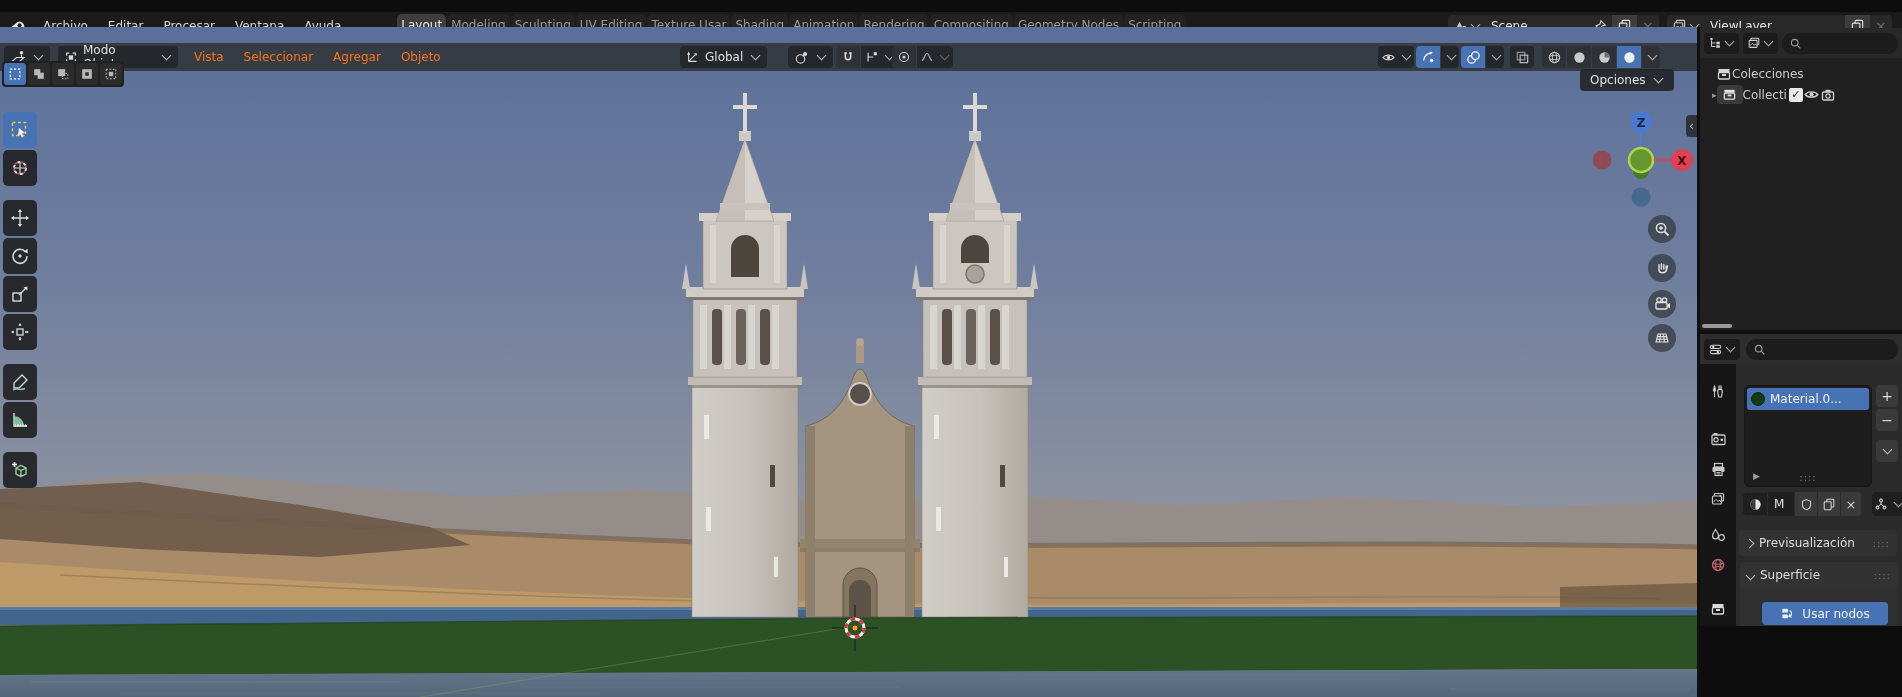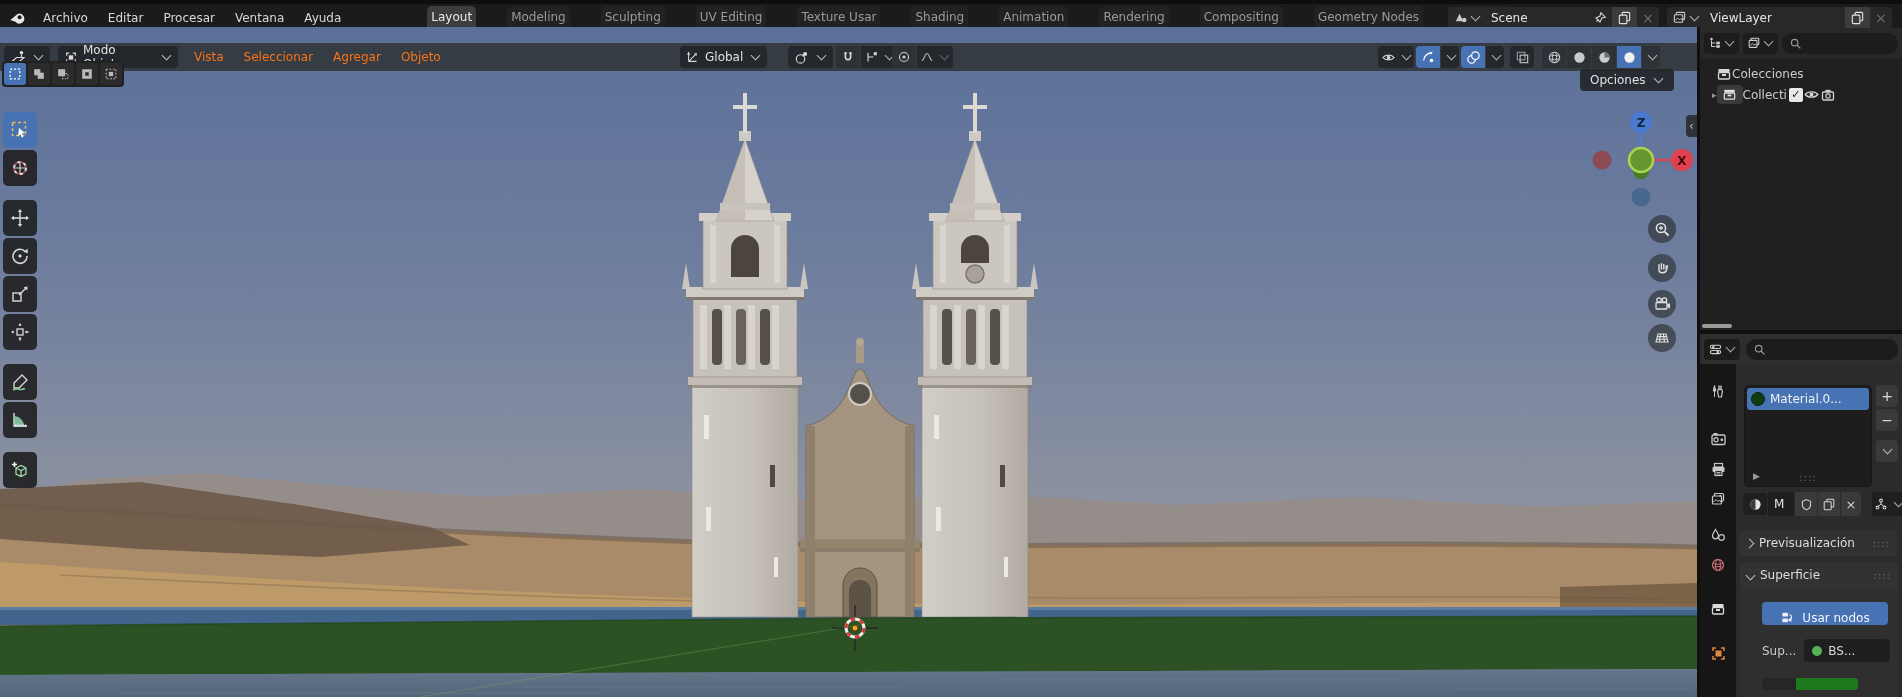--- a/index.html
+++ b/index.html
@@ -5,24 +5,24 @@
   html,body{margin:0;padding:0;background:#0d0d0d;}
   body{width:1902px;height:697px;position:relative;overflow:hidden;
        font-family:"DejaVu Sans","Liberation Sans",sans-serif;font-size:12px;color:#d2d2d2;}
   .abs{position:absolute;}
   .flex{display:flex;align-items:center;}
   .cv{width:6px;height:6px;border-right:1.5px solid currentColor;border-bottom:1.5px solid currentColor;
       transform:rotate(45deg);display:inline-block;flex:0 0 auto;margin:0 2px 3px 4px;opacity:.8;}
   .cv.dim{color:#787878;}
   svg{display:block;}
   
-  .topbar{left:0;top:4px;width:1902px;height:27px;background:#1b1b1b;display:flex;align-items:center;}
+  .topbar{left:0;top:12px;width:1902px;height:27px;background:#1b1b1b;display:flex;align-items:center;}
   .menu-item{padding:0 10px;color:#d8d8d8;height:100%;display:flex;align-items:center;cursor:default;}
   .tabs{display:flex;height:27px;align-items:center;margin-left:46px;}
-  .tab{padding:4px 4px 5px;color:#9a9a9a;background:#222222;border-radius:5px 5px 0 0;margin-right:1px;margin-left:30px;}
+  .tab{padding:4px 4px 5px;color:#9a9a9a;background:#222222;border-radius:5px 5px 0 0;margin-right:1px;}
   .tab.active{background:#3d3d3d;color:#eaeaea;}
   .tb-seg{height:21px;display:flex;align-items:center;background:#282828;padding:0 5px;}
   
   .viewport{left:0;top:27px;width:1697px;height:670px;overflow:hidden;background:#6b7c9c;}
   .vp-header{position:absolute;left:0;top:16px;width:1697px;height:28px;background:#363c44;display:flex;align-items:center;}
   .vp-btn{background:#24272b;border-radius:4px;height:22px;display:flex;align-items:center;padding:0 6px;gap:5px;color:#e0e1e2;}
   .vp-menu{padding:0 10px;color:#f97316;}
   .tile{width:24px;height:22px;display:flex;align-items:center;justify-content:center;background:#24272b;}
   .tile.blue{background:#4772b3;}
   .tile.gray{background:#2e3237;}
@@ -33,31 +33,31 @@
   .navball{position:absolute;width:28px;height:28px;border-radius:50%;background:rgba(50,55,61,.72);display:flex;align-items:center;justify-content:center;}
   .selstrip{position:absolute;left:2px;top:34px;height:26px;background:#212121;border-radius:4px;display:flex;align-items:center;padding:0 2px;gap:2px;}
   .selmode{width:22px;height:22px;border-radius:3px;display:flex;align-items:center;justify-content:center;background:#2c2c2c;}
   .selmode.active{background:#4772b3;}
   
   .outliner{left:1700px;top:28px;width:202px;height:302px;background:#202020;overflow:hidden;}
   .out-header{height:30px;background:#282828;display:flex;align-items:center;padding:0 4px;gap:4px;}
   .hd-btn{background:#1c1c1c;border-radius:4px;height:21px;display:flex;align-items:center;padding:0 4px;color:#cfcfcf;}
   .search{background:#1c1c1c;border-radius:10px;height:21px;display:flex;align-items:center;padding:0 7px;flex:1;color:#9a9a9a;}
   .out-row{display:flex;align-items:center;height:21px;color:#cccccc;}
-  .props{left:1700px;top:334px;width:202px;height:363px;background:#2b2b2b;overflow:hidden;}
+  .props{left:1700px;top:334px;width:202px;height:292px;background:#2b2b2b;overflow:hidden;}
   .props-header{height:30px;background:#2e2e2e;display:flex;align-items:center;padding:0 4px;gap:6px;}
   .props-tabs{position:absolute;left:0;top:30px;width:36px;height:333px;background:#161616;display:flex;flex-direction:column;align-items:center;}
   .ptab{width:36px;height:30px;display:flex;align-items:center;justify-content:center;}
   .props-content{position:absolute;left:36px;top:30px;width:166px;height:333px;background:#2b2b2b;}
   .slotbox{position:absolute;left:8px;top:21px;width:126px;height:100px;background:#1d1d1d;border:1px solid #161616;border-radius:5px;}
   .slotrow{height:22px;margin:2px;background:#4772b3;border-radius:3px;display:flex;align-items:center;padding:0 4px;gap:5px;color:#f0f3f7;}
   .sidebtn{position:absolute;width:22px;height:22px;background:#3a3a3a;border-radius:4px;color:#dcdcdc;display:flex;align-items:center;justify-content:center;font-size:14px;}
   .panel-h{background:#323232;border-radius:4px;height:26px;display:flex;align-items:center;padding:0 7px;gap:6px;color:#dddddd;}
   .grip{color:#6f6f6f;letter-spacing:1px;font-size:10px;margin-left:auto;}
-  .blue-btn{background:#4772b3;border-radius:4px;height:23px;display:flex;align-items:flex-end;justify-content:center;gap:7px;color:#f2f5fa;}
+  .blue-btn{background:#4772b3;border-radius:4px;height:23px;display:flex;align-items:center;justify-content:center;gap:7px;color:#f2f5fa;}
   .dk-btn{background:#1f1f1f;border-radius:4px;height:23px;display:flex;align-items:center;padding:0 8px;gap:6px;color:#d8d8d8;}
   .divider-v{left:1697px;top:27px;width:3px;height:670px;background:#101010;}
   .divider-h{left:1700px;top:330px;width:202px;height:4px;background:#101010;}
 </style>
 </head>
 <body>
 
 <div class="abs topbar">
   <span class="menu-item" style="padding:0 6px 0 8px;">
     <svg width="19" height="19" viewBox="0 0 20 20">

